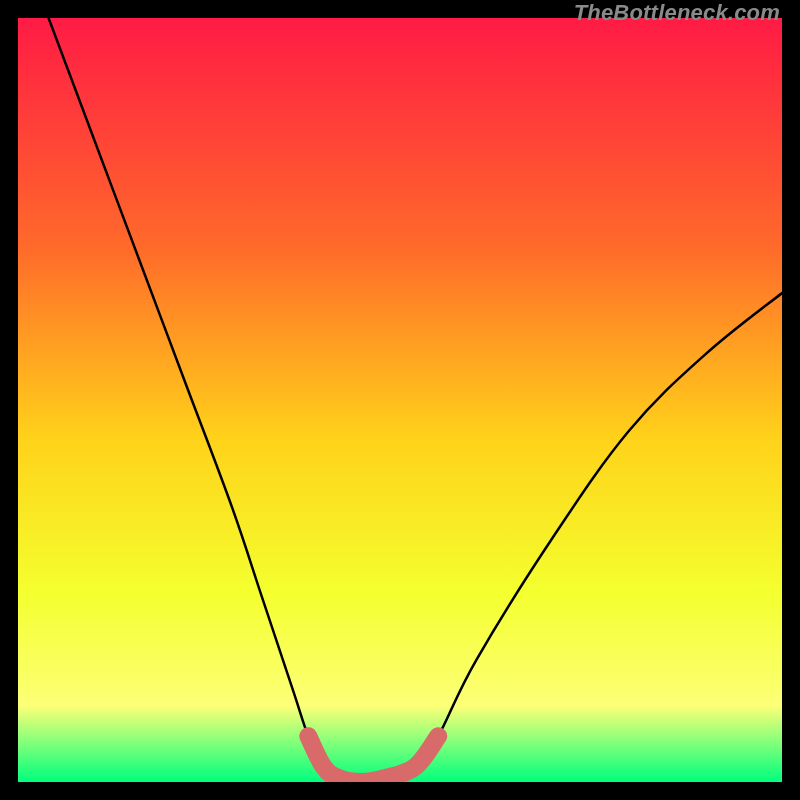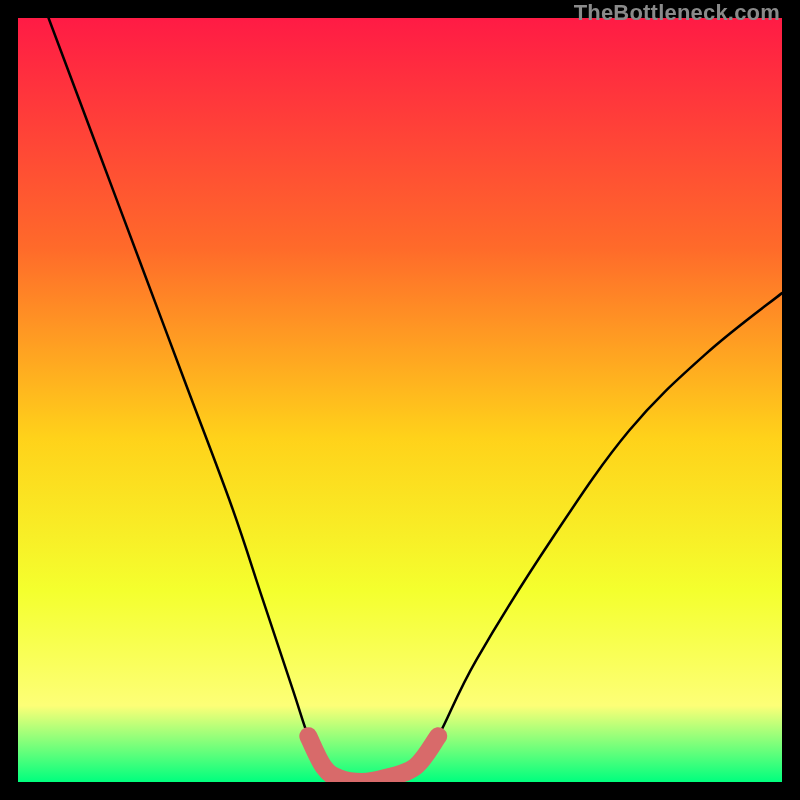--- a/index.html
+++ b/index.html
@@ -21,20 +21,21 @@
   .watermark {
     position: absolute;
     top: 0px;
     right: 20px;
     font-family: Arial, Helvetica, sans-serif;
     font-size: 22px;
     font-weight: 600;
     color: #8a8a8a;
     letter-spacing: 0.2px;
     z-index: 5;
+    font-style: italic;
   }
   svg {
     display: block;
   }
 </style>
 </head>
 <body>
 
 <div class="watermark">TheBottleneck.com</div>
 

